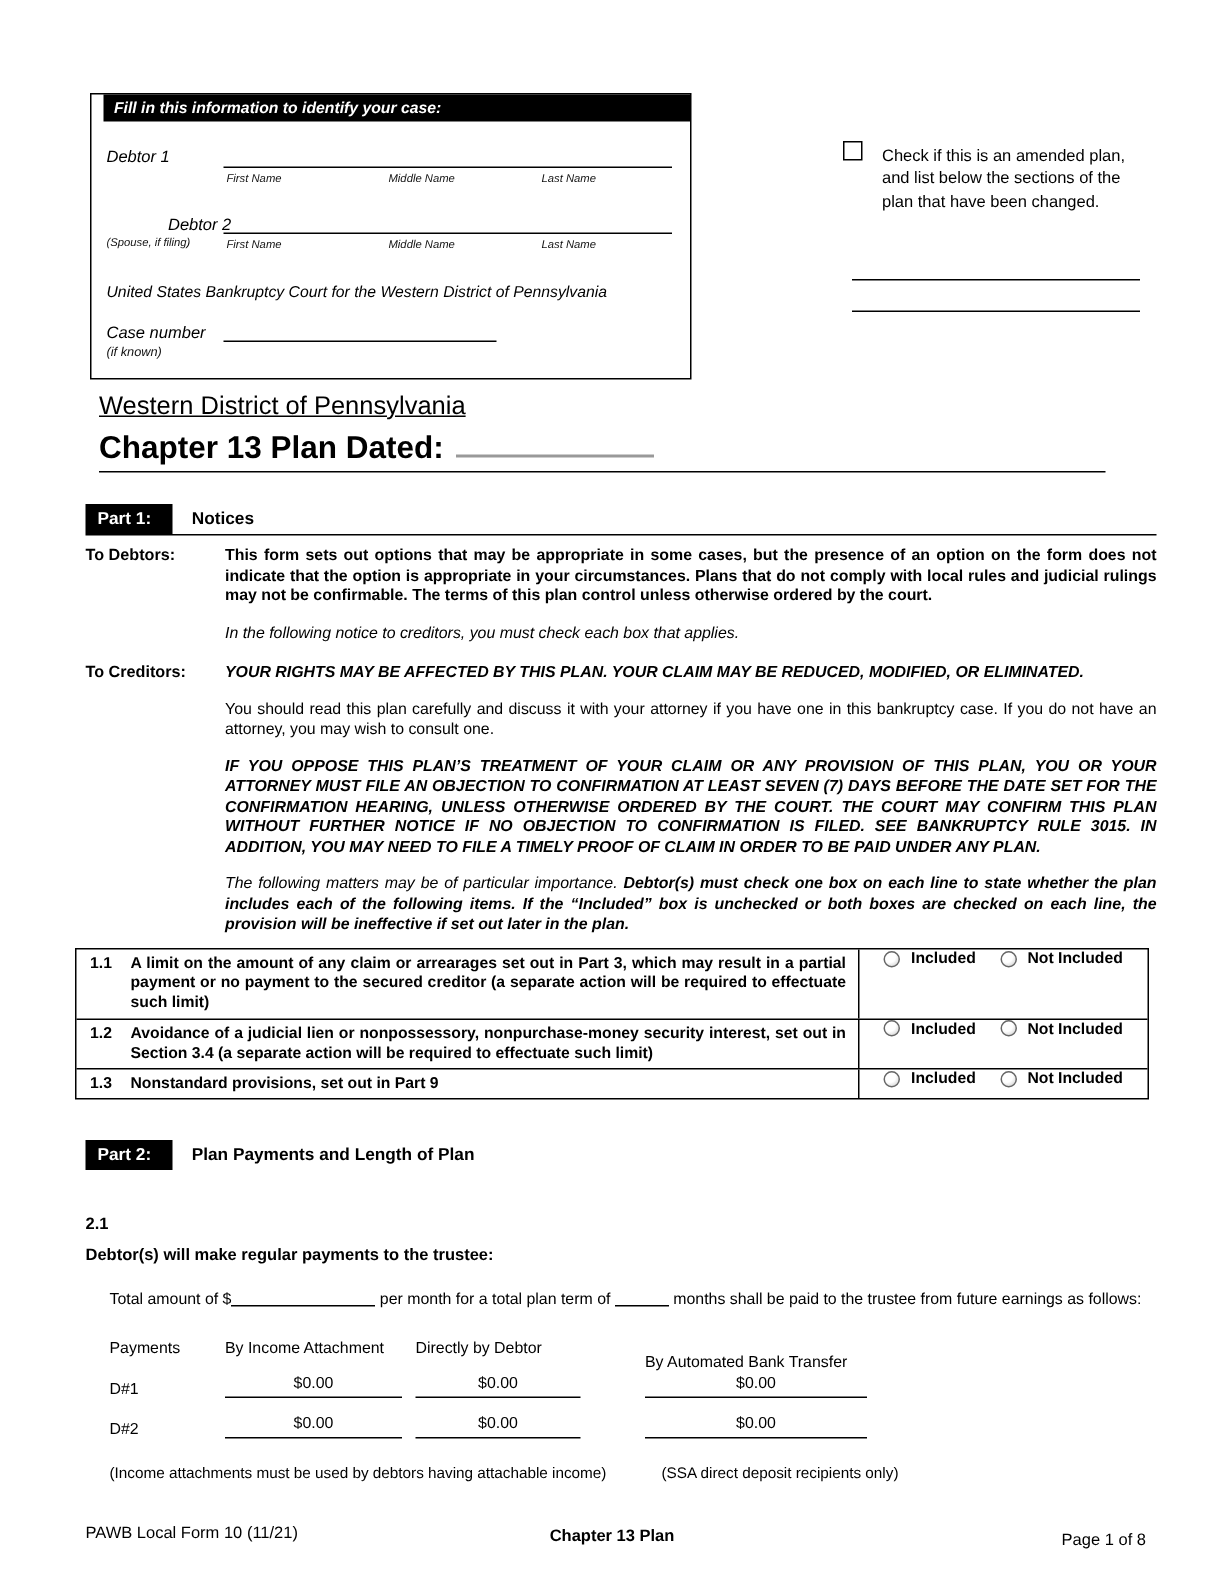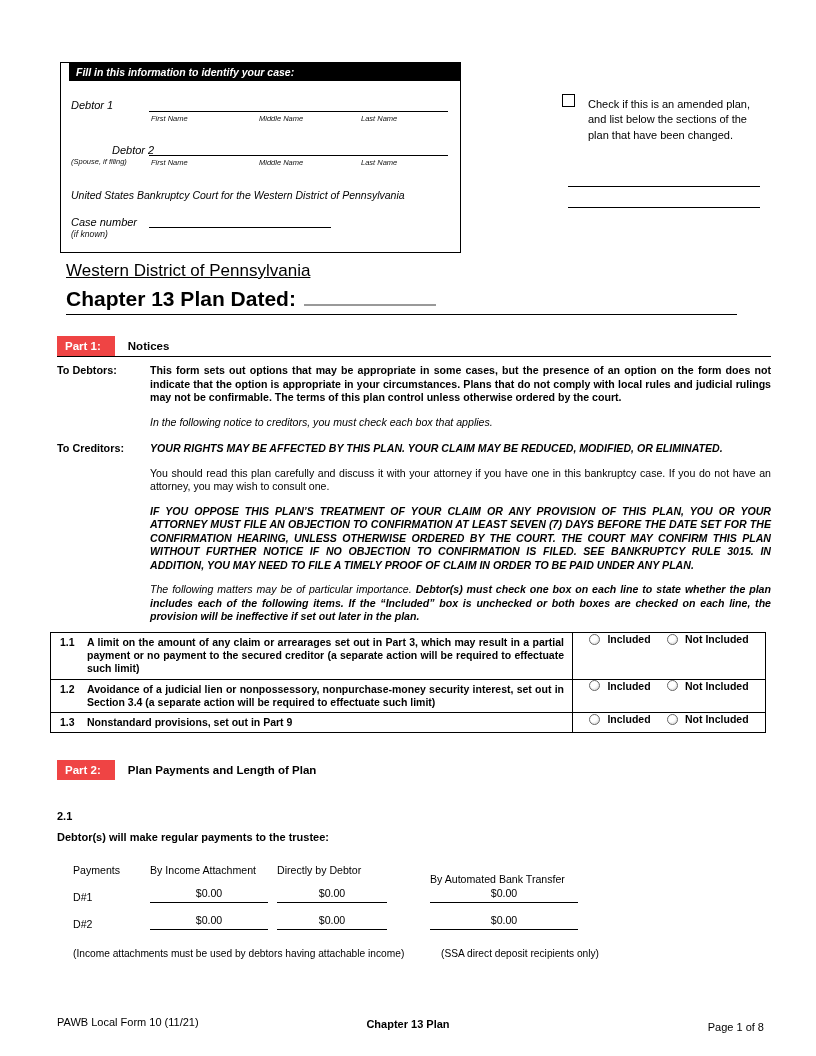--- a/index.html
+++ b/index.html
@@ -27,21 +27,21 @@
   .district { position:absolute; left:66px; top:261px; font-size:17px; text-decoration:underline; }
   .plan-title-row { position:absolute; left:66px; top:287px; width:671px; border-bottom:1px solid #000;
                     padding-bottom:3px; white-space:nowrap; }
   .plan-title { font-size:21px; font-weight:bold; }
   .date-blank { display:inline-block; width:132px; height:16px; border-bottom:2px solid #999; margin-left:8px; }
 
   
   .part-row { position:absolute; left:57px; width:714px; display:flex; align-items:flex-end; gap:13px;
               border-bottom:1.5px solid #000; }
   .part-row.no-line { border-bottom:none; }
-  .part-chip { background:#ef4444; color:#fff; font-weight:bold; font-size:11.5px; padding:4px 14px 4px 8px; }
+  .part-chip { background:#000000; color:#fff; font-weight:bold; font-size:11.5px; padding:4px 14px 4px 8px; }
   .part-heading { font-weight:bold; font-size:11.5px; padding-bottom:4px; }
 
   
   .notices { position:absolute; left:57px; top:364px; width:714px; font-size:10.6px; line-height:13.5px; }
   .n-row { display:flex; }
   .n-row + .n-row { margin-top:13px; }
   .n-label { flex:0 0 93px; font-weight:bold; font-size:10.8px; }
   .n-body { flex:1; }
   .n-body p + p { margin-top:11px; }
 
@@ -193,20 +193,26 @@
     <span class="part-chip">Part 2:</span>
     <span class="part-heading">Plan Payments and Length of Plan</span>
   </div>
 
   <div class="sec21">
     <div class="sec21-head">
       <span>2.1</span>
       <span>Debtor(s) will make regular payments to the trustee:</span>
     </div>
     <div class="sec21-body">
+      <div class="total-line">
+        <span>Total amount of $</span><span class="blank amt"></span>
+        <span>per month for a total plan term of</span>
+        <span class="blank term"></span>
+        <span>months shall be paid to the trustee from future earnings as follows:</span>
+      </div>
 
       <div class="pay-grid">
         <div class="pg-row">
           <div class="pg-label">Payments</div>
           <div class="pg-c2">By Income Attachment</div>
           <div class="pg-c3">Directly by Debtor</div>
           <div class="pg-c4 hdr-drop">By Automated Bank Transfer</div>
         </div>
         <div class="pg-row">
           <div class="pg-label">D#1</div>

